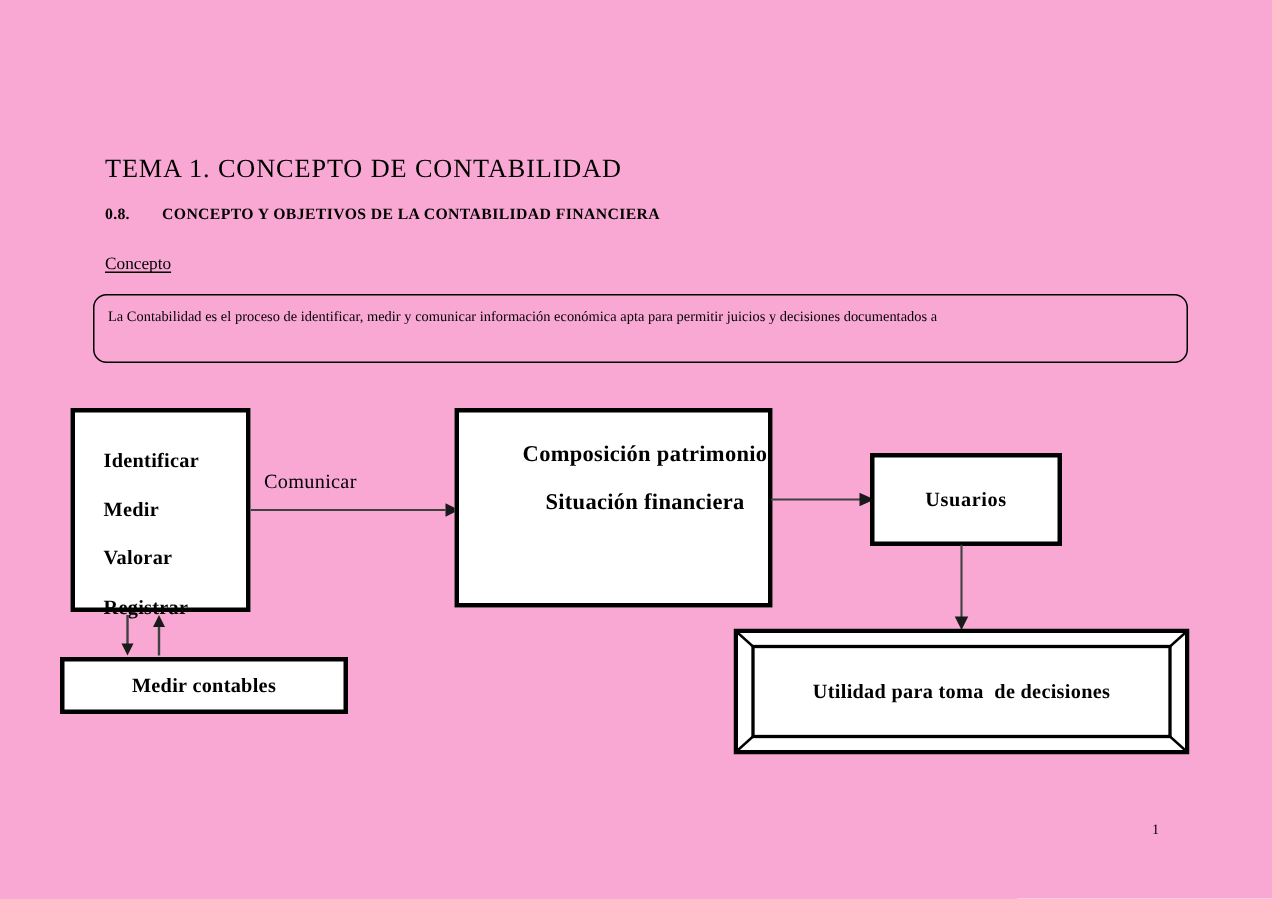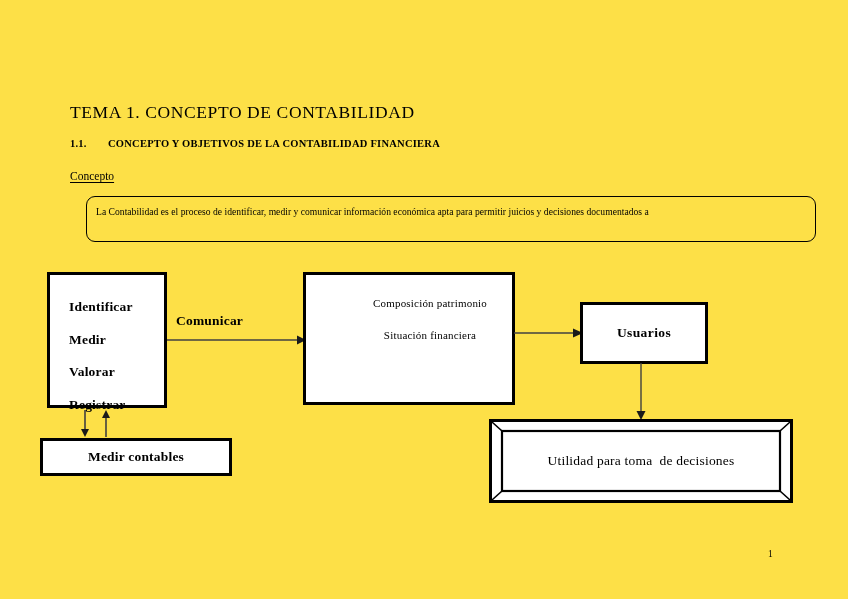--- a/index.html
+++ b/index.html
@@ -12,21 +12,21 @@
     height: 599px;
     position: relative;
     font-family: "Liberation Serif", "DejaVu Serif", serif;
     color: #000000;
     overflow: hidden;
   }
 
   .page {
     position: absolute;
     inset: 0;
-    background: #fde047;
+    background: #f9a8d4;
   }
 
   
   .doc-title {
     position: absolute;
     left: 70px;
     top: 102px;
     font-size: 17.5px;
     letter-spacing: 0.6px;
     font-weight: 400;
@@ -64,21 +64,20 @@
   .definition-box {
     position: absolute;
     left: 62px;
     top: 196px;
     width: 730px;
     height: 46px;
     border: 1.6px solid #000;
     border-radius: 9px;
     box-sizing: border-box;
     padding: 6px 10px 0 9px;
-    margin-left: 24px;
   }
   .definition-text {
     font-size: 9.6px;
     line-height: 18px;
     letter-spacing: 0.02px;
     white-space: nowrap;
   }
   .definition-text .ital { font-style: italic; }
 
   
@@ -106,22 +105,22 @@
   }
 
   .box-composicion {
     left: 303px;
     top: 272px;
     width: 212px;
     height: 133px;
     padding-top: 12px;
   }
   .box-composicion .line {
-    font-size: 11px;
-    font-weight: normal;
+    font-size: 15px;
+    font-weight: bold;
     line-height: 32px;
     letter-spacing: 0.2px;
     white-space: nowrap;
     text-align: center;
     margin-left: 42px;
   }
 
   .box-usuarios {
     left: 580px;
     top: 302px;
@@ -166,55 +165,55 @@
     position: absolute;
     inset: 0;
   }
   .box-utilidad .line {
     position: absolute;
     inset: 0;
     display: flex;
     align-items: center;
     justify-content: center;
     font-size: 13.5px;
-    font-weight: normal;
+    font-weight: bold;
     letter-spacing: 0.2px;
     white-space: pre;
     border-radius: 26px;
   }
 
   
   .connector { position: absolute; }
 
   .label-comunicar {
     position: absolute;
     left: 176px;
     top: 313px;
     font-size: 13.5px;
-    font-weight: bold;
+    font-weight: normal;
     letter-spacing: 0.2px;
     white-space: nowrap;
   }
 
   
   .page-number {
     position: absolute;
     left: 768px;
     top: 549px;
     font-size: 9.5px;
   }
 </style>
 </head>
 <body>
 
 <div class="page">
 
   <div class="doc-title">TEMA 1. CONCEPTO DE CONTABILIDAD</div>
 
-  <div class="section-number">1.1.</div>
+  <div class="section-number">0.8.</div>
   <div class="section-heading">CONCEPTO Y OBJETIVOS DE LA CONTABILIDAD FINANCIERA</div>
 
   <div class="concepto-label">Concepto</div>
 
   <div class="definition-box">
     <div class="definition-text">La Contabilidad es el proceso de identificar, medir y comunicar información económica apta para permitir juicios y decisiones documentados a</div>
   </div>
 
   <div class="box box-identificar">
     <div class="line">Identificar</div>

